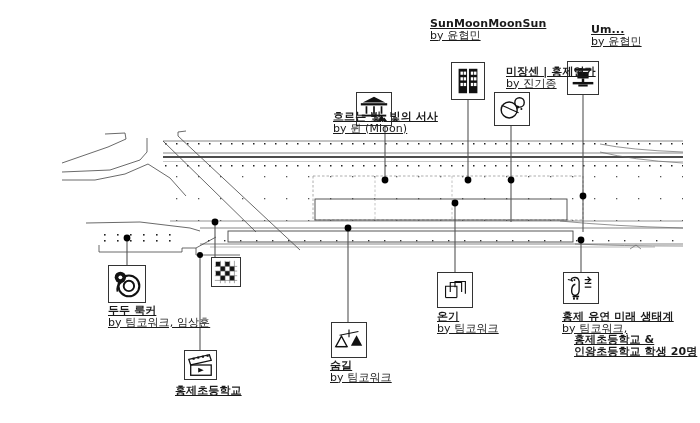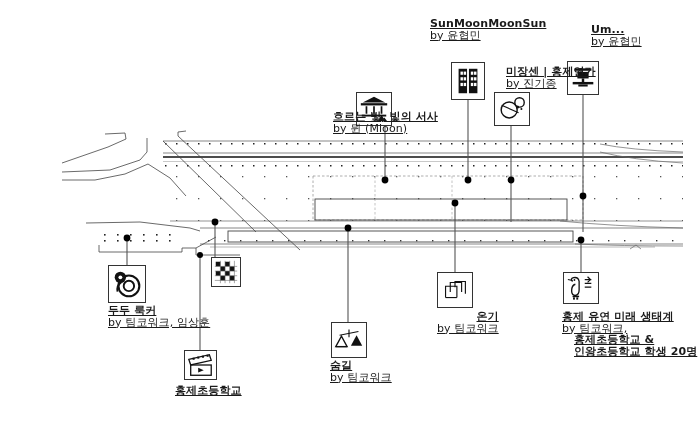--- a/index.html
+++ b/index.html
@@ -290,21 +290,21 @@
 
   <div class="label" style="left:175px; top:385px;">
     <span class="ttl">홍제초등학교</span>
   </div>
 
   <div class="label" style="left:330px; top:360px;">
     <span class="ttl">숨길</span>
     <span class="by">by 팀코워크</span>
   </div>
 
-  <div class="label" style="left:437px; top:311px;text-align:right;">
+  <div class="label" style="left:437px; top:311px;">
     <span class="ttl">온기</span>
     <span class="by">by 팀코워크</span>
   </div>
 
   <div class="label" style="left:333px; top:66px;margin-top:45px;">
     <span class="ttl">흐르는 빛, 빛의 서사</span>
     <span class="by">by 뮌 (Mioon)</span>
   </div>
 
   <div class="label" style="left:430px; top:18px;">

